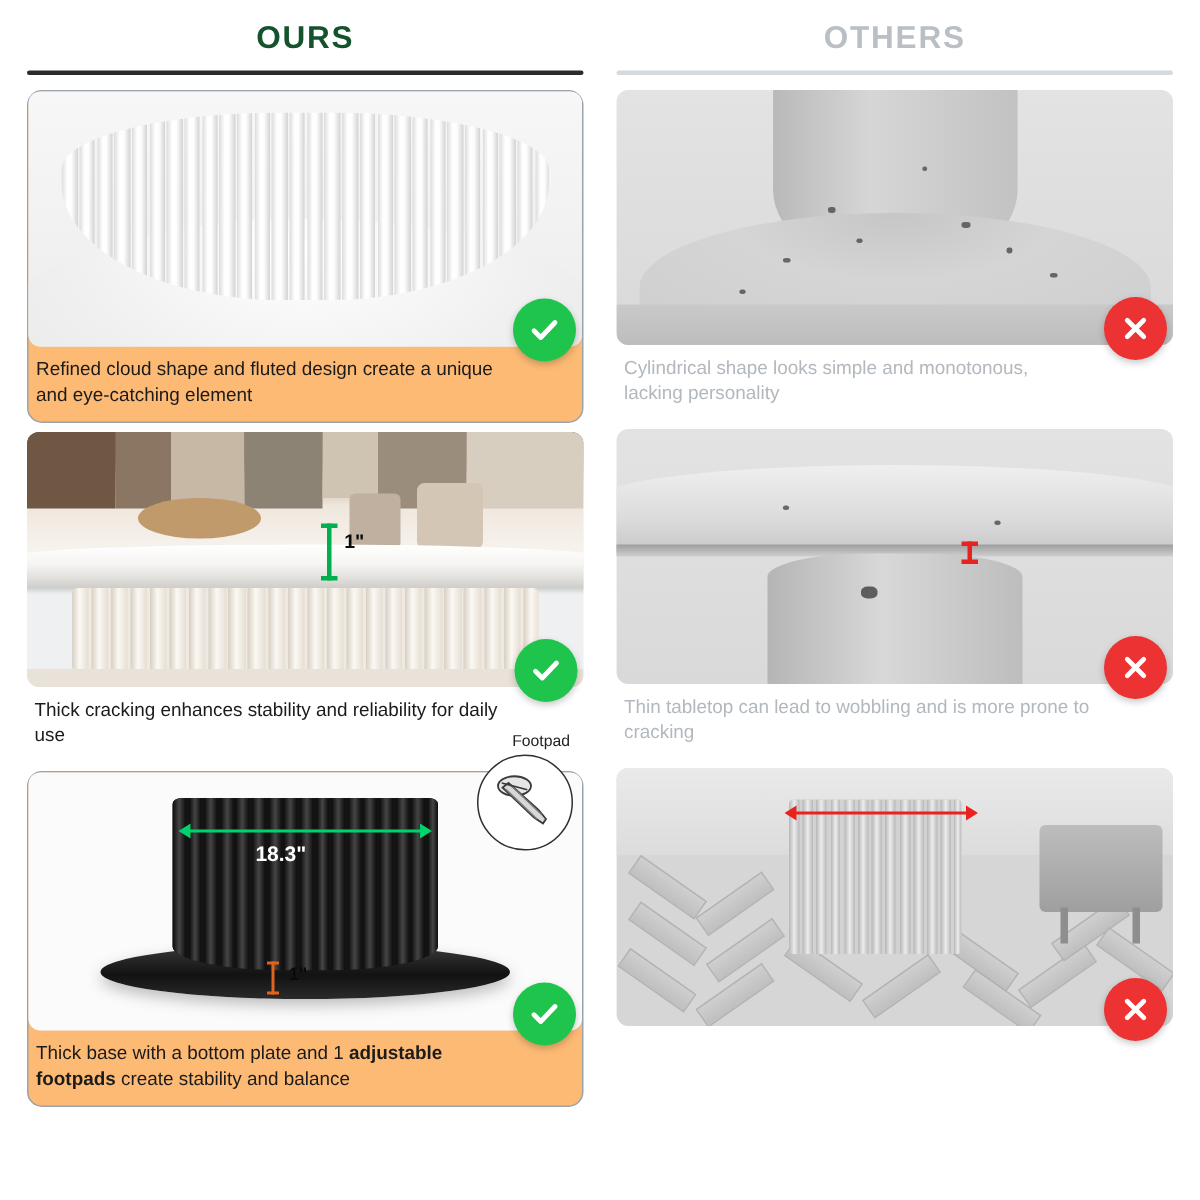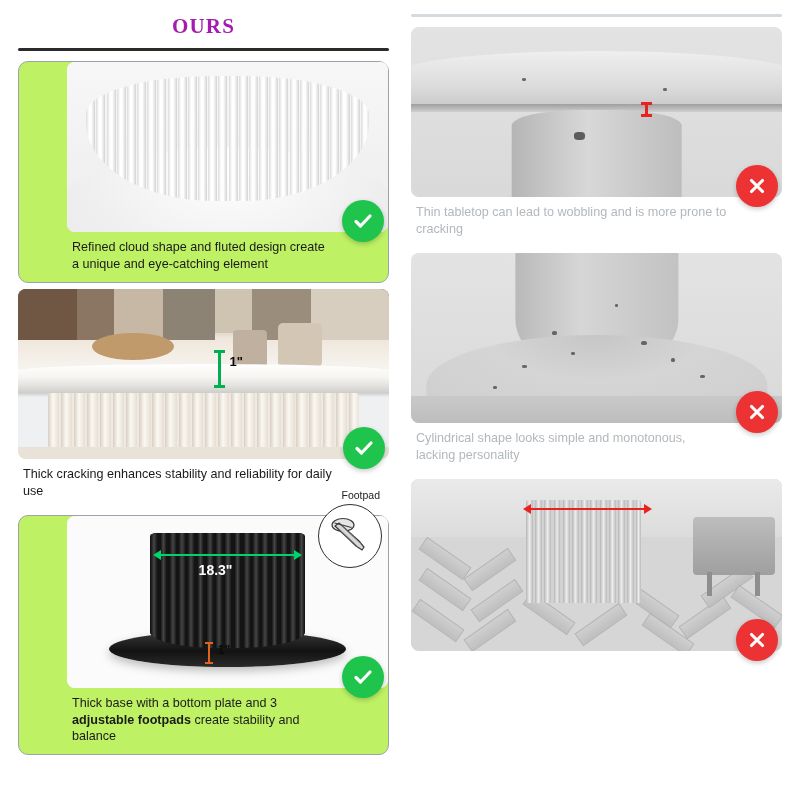--- a/index.html
+++ b/index.html
@@ -38,21 +38,21 @@
   .col-left { padding-right: 11px; }
   .col-right { padding-left: 11px; }
 
   .col-title {
     text-align: center;
     font-size: 21px;
     font-weight: bold;
     letter-spacing: 1.2px;
     padding-bottom: 9px;
   }
-  .col-title.ours { color: #a21caf; font-family: Liberation Serif, serif; }
+  .col-title.ours { color: #14532d; }
   .col-title.others { color: #b9bfc4; }
   .title-rule {
     height: 3px;
     width: 100%;
     background: #2b2b2b;
     margin-bottom: 10px;
     border-radius: 2px;
   }
   .title-rule.muted { background: #d4dade; }
 
@@ -92,22 +92,21 @@
     z-index: 6;
   }
   .badge.check { background: #1fc44d; }
   .badge.cross { background: #ec3232; }
   .badge svg { display: block; }
 
   
   .framed {
     border: 1.6px solid #9aa3ac;
     border-radius: 10px;
-    background: #bef264;
-    padding-left: 48px;
+    background: #fdba74;
   }
 
   
   .scene { position: absolute; inset: 0; }
 
   
   .s1-bg { background: linear-gradient(#f7f7f7, #ededed); }
   .s1-floor {
     position: absolute; left: -4%; right: -4%; bottom: -30%;
     height: 80%;
@@ -442,46 +441,27 @@
             <div class="meas-label white" style="left:41%;top:27%;font-size:14px;">18.3"</div>
             <div class="vbar orange" style="left:44%;top:73%;height:13%;"></div>
             <div class="meas-label" style="left:47%;top:74%;font-size:12px;">1"</div>
           </div>
         </div>
         <div class="badge check" style="top:140px;">
           <svg width="24" height="24" viewBox="0 0 24 24">
               <path d="M5 12.5l4.5 4.5L19 7" fill="none" stroke="#fff" stroke-width="3.2" stroke-linecap="round" stroke-linejoin="round"></path>
             </svg>
         </div>
-        <div class="caption"><span>Thick base with a bottom plate and 3 </span><b>adjustable footpads</b><span> create stability and balance</span></div>
+        <div class="caption"><span>Thick base with a bottom plate and 1 </span><b>adjustable footpads</b><span> create stability and balance</span></div>
       </div>
     </div>
 
     <div class="col col-right">
+      <div class="col-title others">OTHERS</div>
       <div class="title-rule muted"></div>
-
-      <div class="block">
-        <div class="imgbox">
-          <div class="scene g-bg">
-            <div class="g2-top"></div>
-            <div class="g2-edge"></div>
-            <div class="g2-cone"></div>
-            <div class="speck" style="left:44%;top:62%;width:11px;height:8px;background:#3f3f3f;"></div>
-            <div class="speck" style="left:30%;top:30%;width:4px;height:3px;"></div>
-            <div class="speck" style="left:68%;top:36%;width:4px;height:3px;"></div>
-            <div class="vbar red" style="left:63%;top:44%;height:9%;"></div>
-          </div>
-        </div>
-        <div class="badge cross" style="top:138px;">
-          <svg width="22" height="22" viewBox="0 0 24 24">
-              <path d="M6 6 L18 18 M18 6 L6 18" fill="none" stroke="#fff" stroke-width="3.4" stroke-linecap="round"></path>
-            </svg>
-        </div>
-        <div class="caption muted">Thin tabletop can lead to wobbling and is more prone to cracking</div>
-      </div>
 
       <div class="block">
         <div class="imgbox">
           <div class="scene g-bg">
             <div class="g1-cone"></div>
             <div class="g1-flare"></div>
             <div class="g1-floor"></div>
             <div class="speck" style="left:38%;top:46%;width:5px;height:4px;"></div>
             <div class="speck" style="left:43%;top:58%;width:4px;height:3px;"></div>
             <div class="speck" style="left:62%;top:52%;width:6px;height:4px;"></div>
@@ -491,20 +471,40 @@
             <div class="speck" style="left:78%;top:72%;width:5px;height:3px;"></div>
             <div class="speck" style="left:22%;top:78%;width:4px;height:3px;"></div>
           </div>
         </div>
         <div class="badge cross" style="top:138px;">
           <svg width="22" height="22" viewBox="0 0 24 24">
               <path d="M6 6 L18 18 M18 6 L6 18" fill="none" stroke="#fff" stroke-width="3.4" stroke-linecap="round"></path>
             </svg>
         </div>
         <div class="caption muted">Cylindrical shape looks simple and monotonous, lacking personality</div>
+      </div>
+
+      <div class="block">
+        <div class="imgbox">
+          <div class="scene g-bg">
+            <div class="g2-top"></div>
+            <div class="g2-edge"></div>
+            <div class="g2-cone"></div>
+            <div class="speck" style="left:44%;top:62%;width:11px;height:8px;background:#3f3f3f;"></div>
+            <div class="speck" style="left:30%;top:30%;width:4px;height:3px;"></div>
+            <div class="speck" style="left:68%;top:36%;width:4px;height:3px;"></div>
+            <div class="vbar red" style="left:63%;top:44%;height:9%;"></div>
+          </div>
+        </div>
+        <div class="badge cross" style="top:138px;">
+          <svg width="22" height="22" viewBox="0 0 24 24">
+              <path d="M6 6 L18 18 M18 6 L6 18" fill="none" stroke="#fff" stroke-width="3.4" stroke-linecap="round"></path>
+            </svg>
+        </div>
+        <div class="caption muted">Thin tabletop can lead to wobbling and is more prone to cracking</div>
       </div>
 
       <div class="block">
         <div class="imgbox tall">
           <div class="scene">
             <div class="g3-floor"></div>
             <div class="chev" style="left:2%;top:42%;transform:rotate(35deg)"></div>
             <div class="chev" style="left:14%;top:48%;transform:rotate(-35deg)"></div>
             <div class="chev" style="left:2%;top:60%;transform:rotate(35deg)"></div>
             <div class="chev" style="left:16%;top:66%;transform:rotate(-35deg)"></div>

